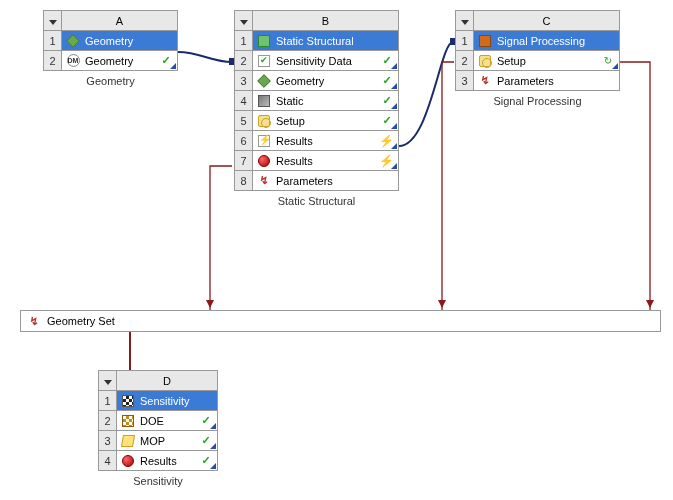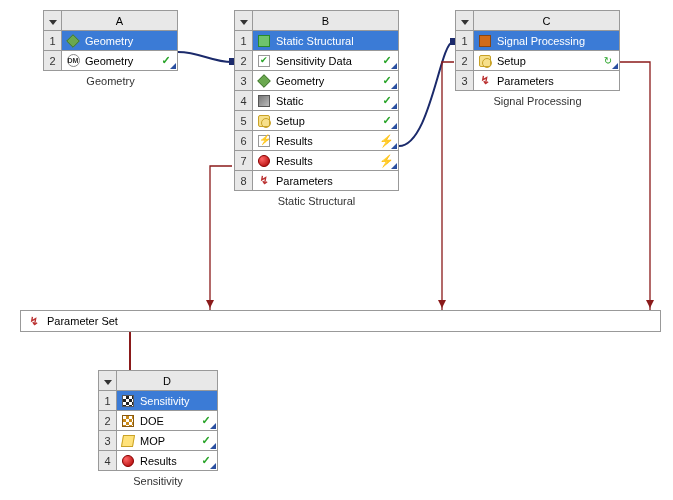--- a/index.html
+++ b/index.html
@@ -375,21 +375,21 @@
         </tr>
   </tbody>
     </table>
   <div class="caption">Signal Processing</div>
 </div>
 
 <div class="param-bar">
   <span class="icon">
       <span class="i-params">↯</span>
     </span>
-  <span>Parameter Set</span>
+  <span>Geometry Set</span>
 </div>
 
 <div class="system sys-D">
   <table>
     <colgroup>
         <col class="col-drop">
         <col class="col-main">
       </colgroup>
     <tbody>
         <tr class="hdr">

